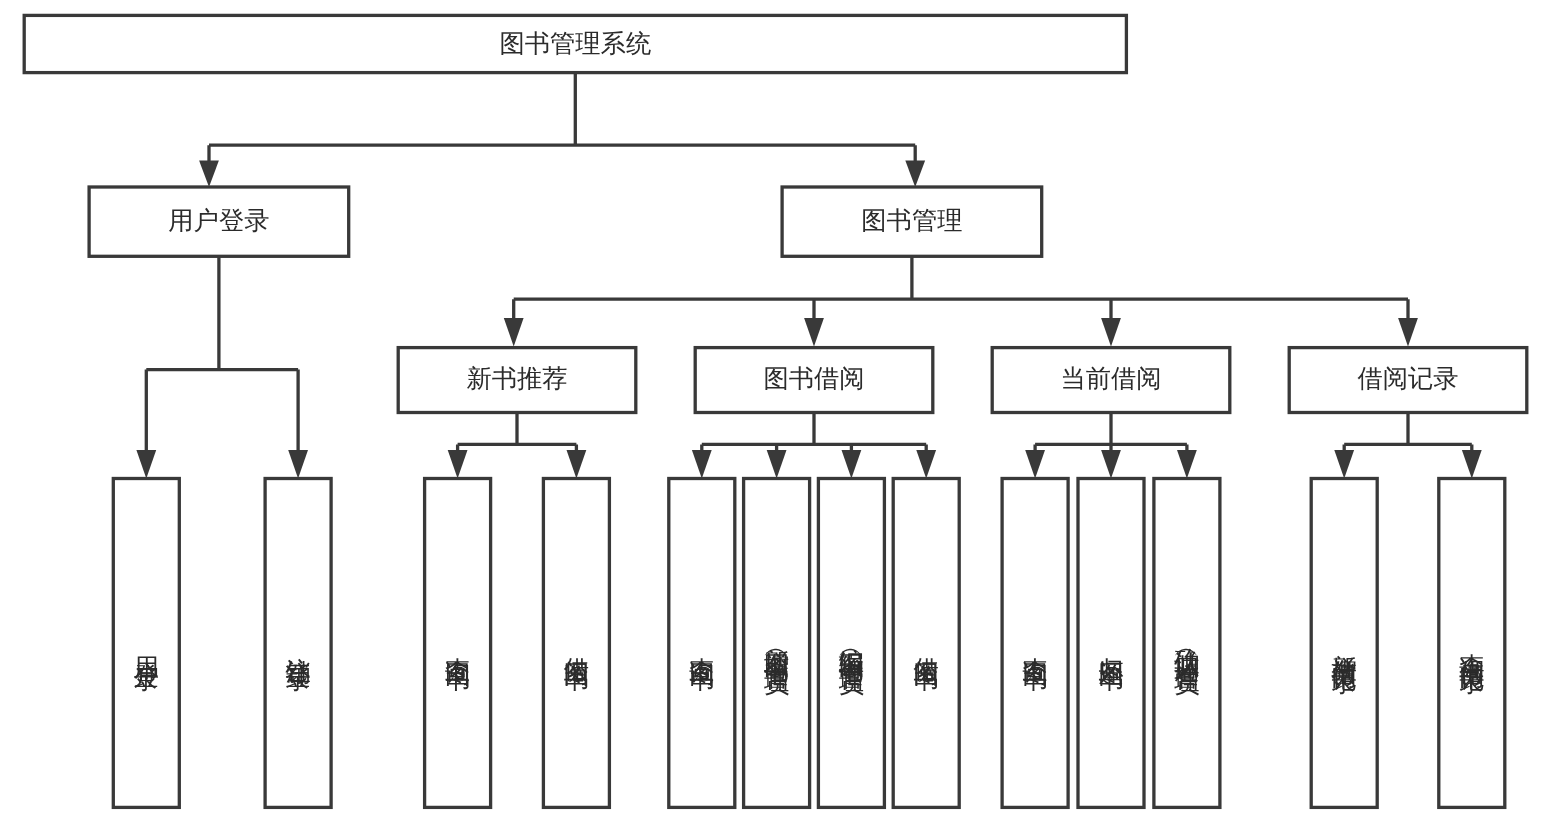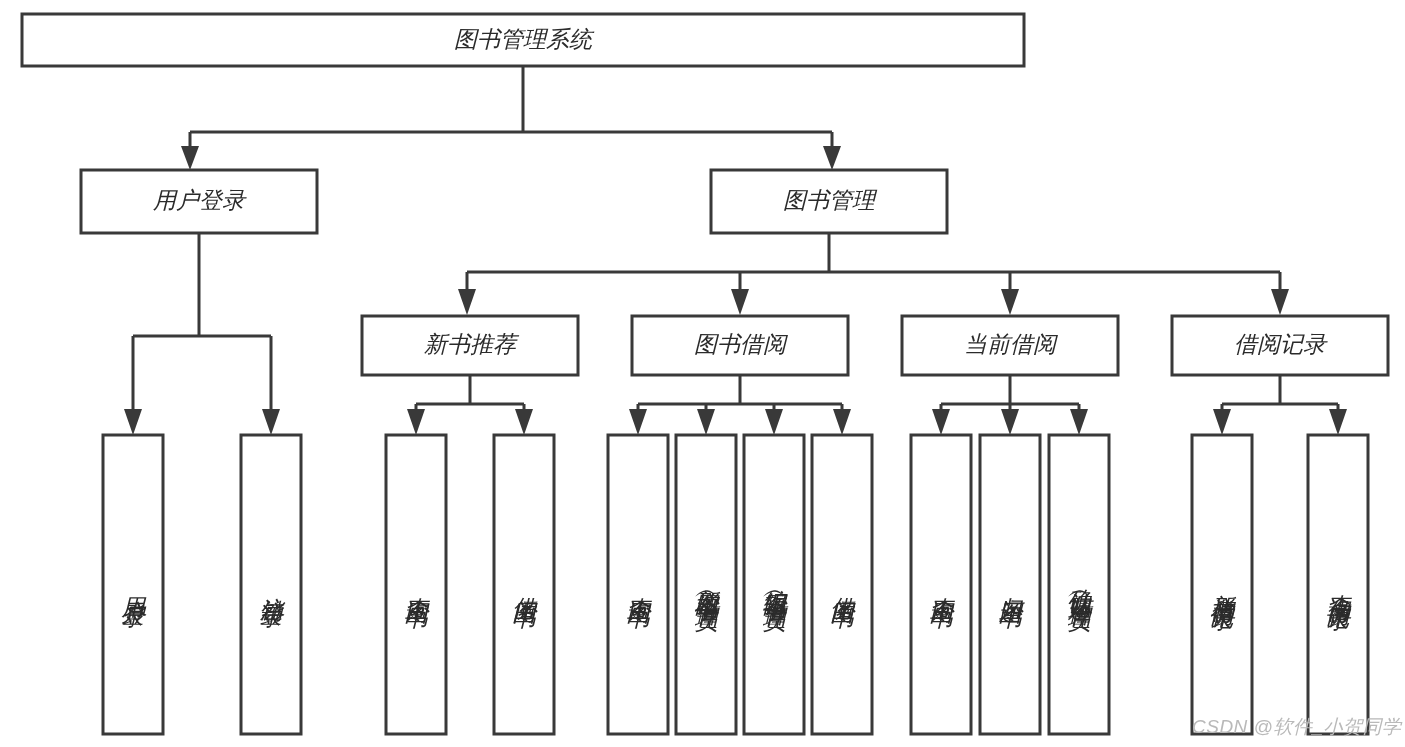--- a/index.html
+++ b/index.html
@@ -10,21 +10,20 @@
   }
   body {
     font-family: "Liberation Sans", "DejaVu Sans", sans-serif;
   }
   #diagram-root {
     position: relative;
     width: 1405px;
     height: 747px;
     background: #ffffff;
     overflow: hidden;
-    font-style: italic;
   }
   svg.diagram-canvas {
     position: absolute;
     left: 0;
     top: 0;
     width: 1405px;
     height: 747px;
   }
   .node-box {
     fill: #ffffff;
@@ -182,15 +181,14 @@
   <div class="node-label-v" style="left:608px; top:435px; width:60px; height:299px;">查询图书</div>
   <div class="node-label-v" style="left:676px; top:435px; width:60px; height:299px;">新增图书（管理员）</div>
   <div class="node-label-v" style="left:744px; top:435px; width:60px; height:299px;">编辑图书（管理员）</div>
   <div class="node-label-v" style="left:812px; top:435px; width:60px; height:299px;">借阅图书</div>
   <div class="node-label-v" style="left:911px; top:435px; width:60px; height:299px;">查询图书</div>
   <div class="node-label-v" style="left:980px; top:435px; width:60px; height:299px;">归还图书</div>
   <div class="node-label-v" style="left:1049px; top:435px; width:60px; height:299px;">确认归还（管理员）</div>
   <div class="node-label-v" style="left:1192px; top:435px; width:60px; height:299px;">新增借阅记录</div>
   <div class="node-label-v" style="left:1308px; top:435px; width:60px; height:299px;">查询借阅记录</div>
 
-  <div class="watermark" style="left:1192px; top:714px;">CSDN @软件_小贺同学</div>
 
 </div>
 
 </body></html>

